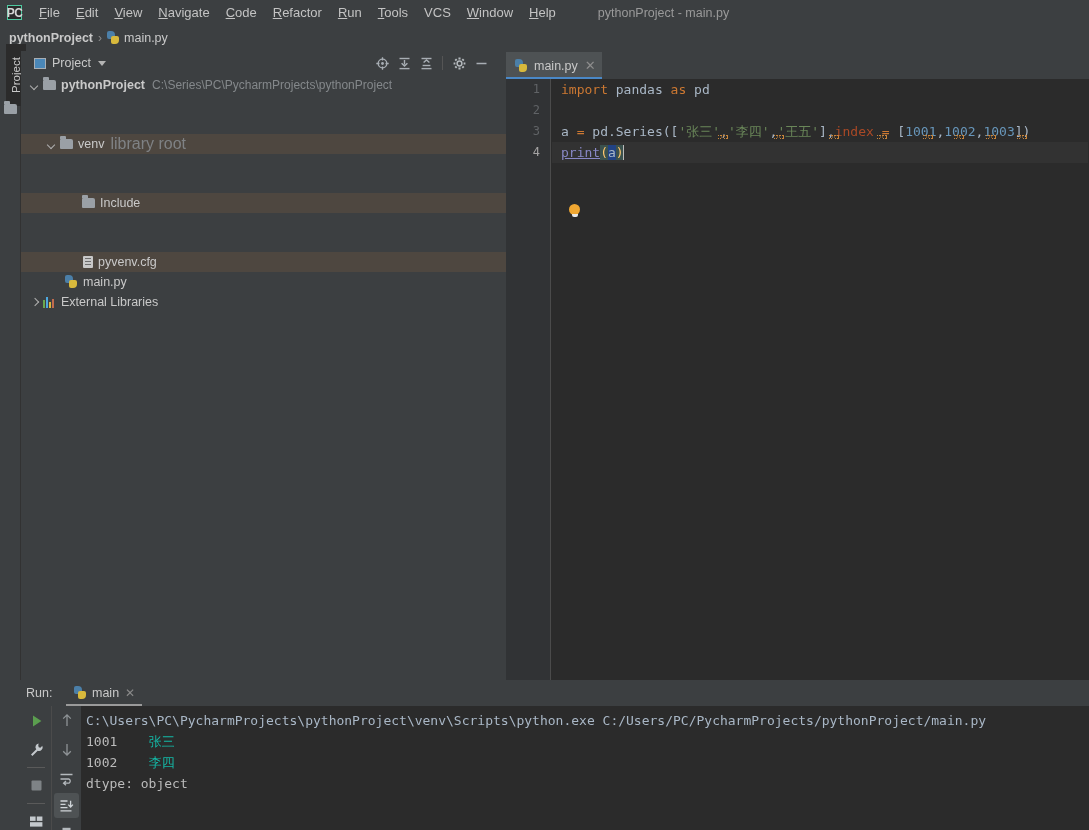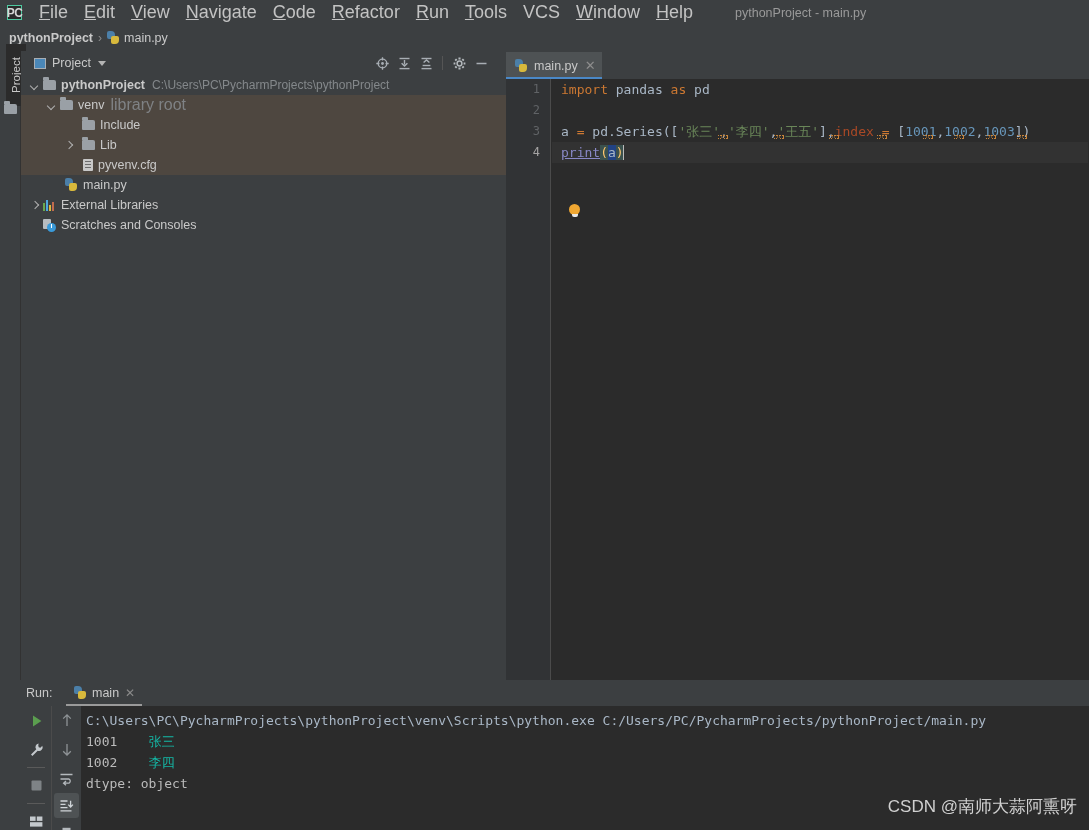--- a/index.html
+++ b/index.html
@@ -21,21 +21,21 @@
   }
   .pc-logo{
     width:15px;height:15px;margin-left:7px;margin-right:9px;
     background:#2b2b2b;border:1px solid #4ec9a0;
     font-size:12px;font-weight:bold;color:#d6d6d6;
     display:flex;align-items:center;justify-content:center;
     letter-spacing:-.5px;box-sizing:border-box;
   }
   .menuitem{
     padding:0 8px;height:25px;line-height:25px;
-    font-size:18px;color:#c3c3c3;cursor:default;white-space:nowrap;
+    font-size:13px;color:#c3c3c3;cursor:default;white-space:nowrap;
   }
   .menuitem u{text-decoration:underline;text-underline-offset:1px;}
   .wintitle{
     margin-left:34px;font-size:12.5px;color:#9a9a9a;white-space:nowrap;
   }
 
   
   .crumbbar{
     position:absolute;left:0;top:25px;width:1089px;height:26px;
     background:#3c3f41;display:flex;align-items:center;
@@ -83,21 +83,21 @@
   .caret-dn{
     margin-left:7px;width:0;height:0;border-left:4px solid transparent;
     border-right:4px solid transparent;border-top:5px solid #b4b4b4;
   }
   .panel-tools{position:absolute;right:14px;top:0;height:24px;display:flex;align-items:center;gap:0px;}
   .tbtn{width:22px;height:22px;display:flex;align-items:center;justify-content:center;}
   .tsep{width:1px;height:14px;background:#555;margin:0 5px;}
 
   .tree{position:absolute;left:0;top:24px;width:485px;height:605px;overflow:hidden;}
   .row{position:relative;height:20px;display:flex;align-items:center;white-space:nowrap;}
-  .row.sel{background:#4e4740;}
+  .row.sel{background:#4e4740;margin-top:39px;}
   .arrow{
     width:9px;height:9px;margin-right:3px;flex:0 0 auto;position:relative;
   }
   .arrow.dn:after{
     content:"";position:absolute;left:0px;top:2px;width:5px;height:5px;
     border-right:1.5px solid #b0b0b0;border-bottom:1.5px solid #b0b0b0;
     transform:rotate(45deg);
   }
   .arrow.rt:after{
     content:"";position:absolute;left:1px;top:1px;width:5px;height:5px;
@@ -304,40 +304,35 @@
         </div>
       </div>
     </div>
 
     <div class="tree">
 
       <div class="row" style="padding-left:10px;">
         <div class="arrow dn"></div>
         <div class="folder"></div>
         <div class="lbl b">pythonProject</div>
-        <div class="hint">C:\Users\PC\PycharmProjects\pythonProject</div>
+        <div class="hint">C:\Series\PC\PycharmProjects\pythonProject</div>
       </div>
 
       <div class="row sel" style="padding-left:27px;">
         <div class="arrow dn"></div>
         <div class="folder"></div>
         <div class="lbl">venv</div>
         <div class="hint2">library root</div>
       </div>
 
       <div class="row sel" style="padding-left:61px;">
         <div class="folder"></div>
         <div class="lbl">Include</div>
       </div>
 
-      <div class="row sel" style="padding-left:44px;">
-        <div class="arrow rt"></div>
-        <div class="folder" style="margin-left:5px;"></div>
-        <div class="lbl">Lib</div>
-      </div>
 
 
       <div class="row sel" style="padding-left:62px;">
         <div class="cfgico"></div>
         <div class="lbl">pyvenv.cfg</div>
       </div>
 
       <div class="row" style="padding-left:44px;">
         <div class="pyfile-ico" style="margin-right:5px;">
             <i class="b1"></i>
@@ -350,27 +345,20 @@
         <div class="arrow rt"></div>
         <div class="libico">
             <b></b>
             <b></b>
             <b></b>
             <b></b>
           </div>
         <div class="lbl">External Libraries</div>
       </div>
 
-      <div class="row" style="padding-left:22px;">
-        <div class="scrico">
-            <i class="p"></i>
-            <i class="c"></i>
-          </div>
-        <div class="lbl">Scratches and Consoles</div>
-      </div>
 
     </div>
   </div>
 
   <div class="editor-wrap">
     <div class="tabstrip">
       <div class="etab" style="width:96px;">
         <div class="pyfile-ico" style="margin-right:6px;">
             <i class="b1"></i>
             <i class="b2"></i>
@@ -489,18 +477,17 @@
               <rect x="3.5" y="0.8" width="8" height="3" fill="#b4b9bd"></rect>
             </svg>
         </div>
       </div>
 
       <div class="console">
         <div class="conline cmd">C:\Users\PC\PycharmProjects\pythonProject\venv\Scripts\python.exe C:/Users/PC/PycharmProjects/pythonProject/main.py</div>
         <div class="conline"><span class="idx">1001</span>    <span class="val">张三</span></div>
         <div class="conline"><span class="idx">1002</span>    <span class="val">李四</span></div>
         <div class="conline">dtype: object</div>
-        <div class="watermark">CSDN @南师大蒜阿熏呀</div>
       </div>
     </div>
   </div>
 
 </div>
 
 </body></html>

